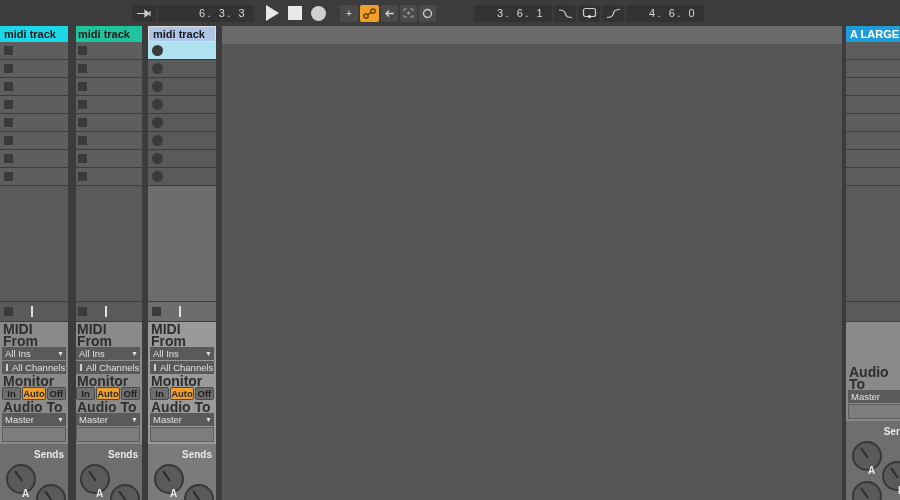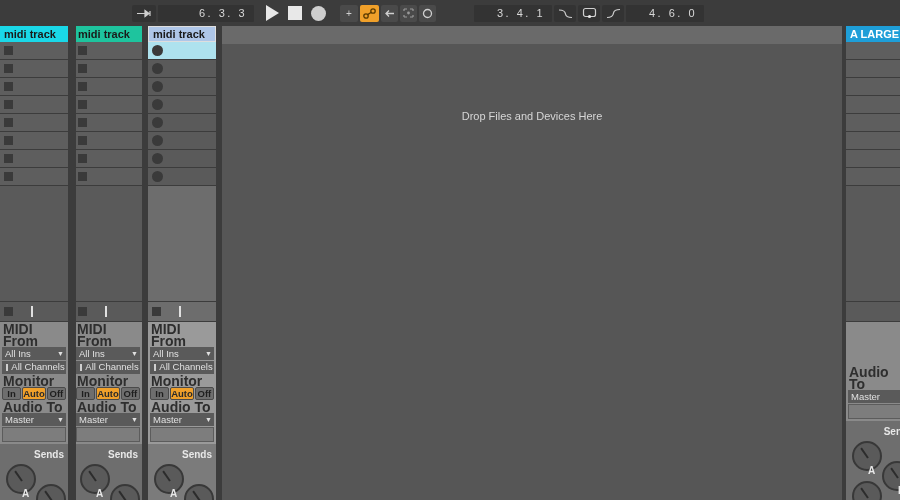--- a/index.html
+++ b/index.html
@@ -79,21 +79,21 @@
 
   .io { background: #8a8a8a; padding: 1px 2px 2px 2px; }
   .io.lighter { background: #9a9a9a; }
   .io-lbl { font-size: 14px; font-weight: bold; color: #2e2e2e; line-height: 12px; padding-left: 1px; }
   .io-sel {
     height: 13px; background: #5a5a5a; color: #e0e0e0; font-size: 9.5px;
     display: flex; align-items: center; justify-content: space-between;
     padding: 0 2px 0 3px; margin-bottom: 1px; overflow: hidden; white-space: nowrap;
   }
   .io-sel .arw { font-size: 7px; }
-  .io-sel.indent { padding-left: 10px; position: relative; flex-direction: column; }
+  .io-sel.indent { padding-left: 10px; position: relative; }
   .io-sel.indent::before { content: ""; position: absolute; left: 4px; top: 3px; width: 2px; height: 7px; background: #cfcfcf; }
   .mon-row { display: flex; gap: 1px; margin-bottom: 1px; }
   .mon-btn {
     flex: 1; height: 13px; background: #6e6e6e; color: #1e1e1e;
     font-size: 9.5px; font-weight: bold;
     display: flex; align-items: center; justify-content: center;
     border: 1px solid #4a4a4a; border-radius: 2px;
   }
   .mon-btn.on { background: #f0a02a; color: #2a2a2a; }
   .io-blank { height: 15px; background: #7d7d7d; border: 1px solid #5c5c5c; margin-top: 1px; }
@@ -166,21 +166,21 @@
           </svg>
       </div>
       <div class="tb-btn" style="width:17px;">
         <svg width="11" height="11" viewBox="0 0 11 11">
             <circle cx="5.5" cy="5.5" r="4" fill="none" stroke="#cfcfcf" stroke-width="1.3"></circle>
           </svg>
       </div>
     </div>
 
     <div class="tb-group" style="margin-left:38px;">
-      <div class="tb-numfield" style="width:78px;">3. 4. 1</div>
+      <div class="tb-numfield" style="width:78px;">3. 6. 1</div>
       <div class="tb-btn flat" style="width:22px;">
         <svg width="15" height="11" viewBox="0 0 15 11">
             <path d="M1 2 Q7 2 7.5 6 Q8 9.5 14 9.5" stroke="#cfcfcf" stroke-width="1.2" fill="none"></path>
           </svg>
       </div>
       <div class="tb-btn flat" style="width:22px;">
         <svg width="15" height="12" viewBox="0 0 15 12">
             <rect x="1.5" y="1.5" width="12" height="8" rx="2" fill="none" stroke="#cfcfcf" stroke-width="1.2"></rect>
             <circle cx="7.5" cy="9.5" r="1.6" fill="#e8e8e8"></circle>
           </svg>
@@ -398,21 +398,20 @@
           <div class="knob" style="left:36px; top:36px;"></div>
           <span class="knob-lbl" style="left:52px; top:60px;">B</span>
           <div class="knob" style="left:6px; top:56px;"></div>
 
         </div>
       </div>
     </div>
 
     <div class="dropzone">
       <div class="dz-band"></div>
-      <div class="dz-text">Drop Files and Devices Here</div>
     </div>
 
     <div class="return-strip">
       <div class="tname" style="background:#1e9ed8; color:#ffffff;">A LARGE S</div>
       <div class="slots">
         <div class="slot"></div>
         <div class="slot"></div>
         <div class="slot"></div>
         <div class="slot"></div>
         <div class="slot"></div>

